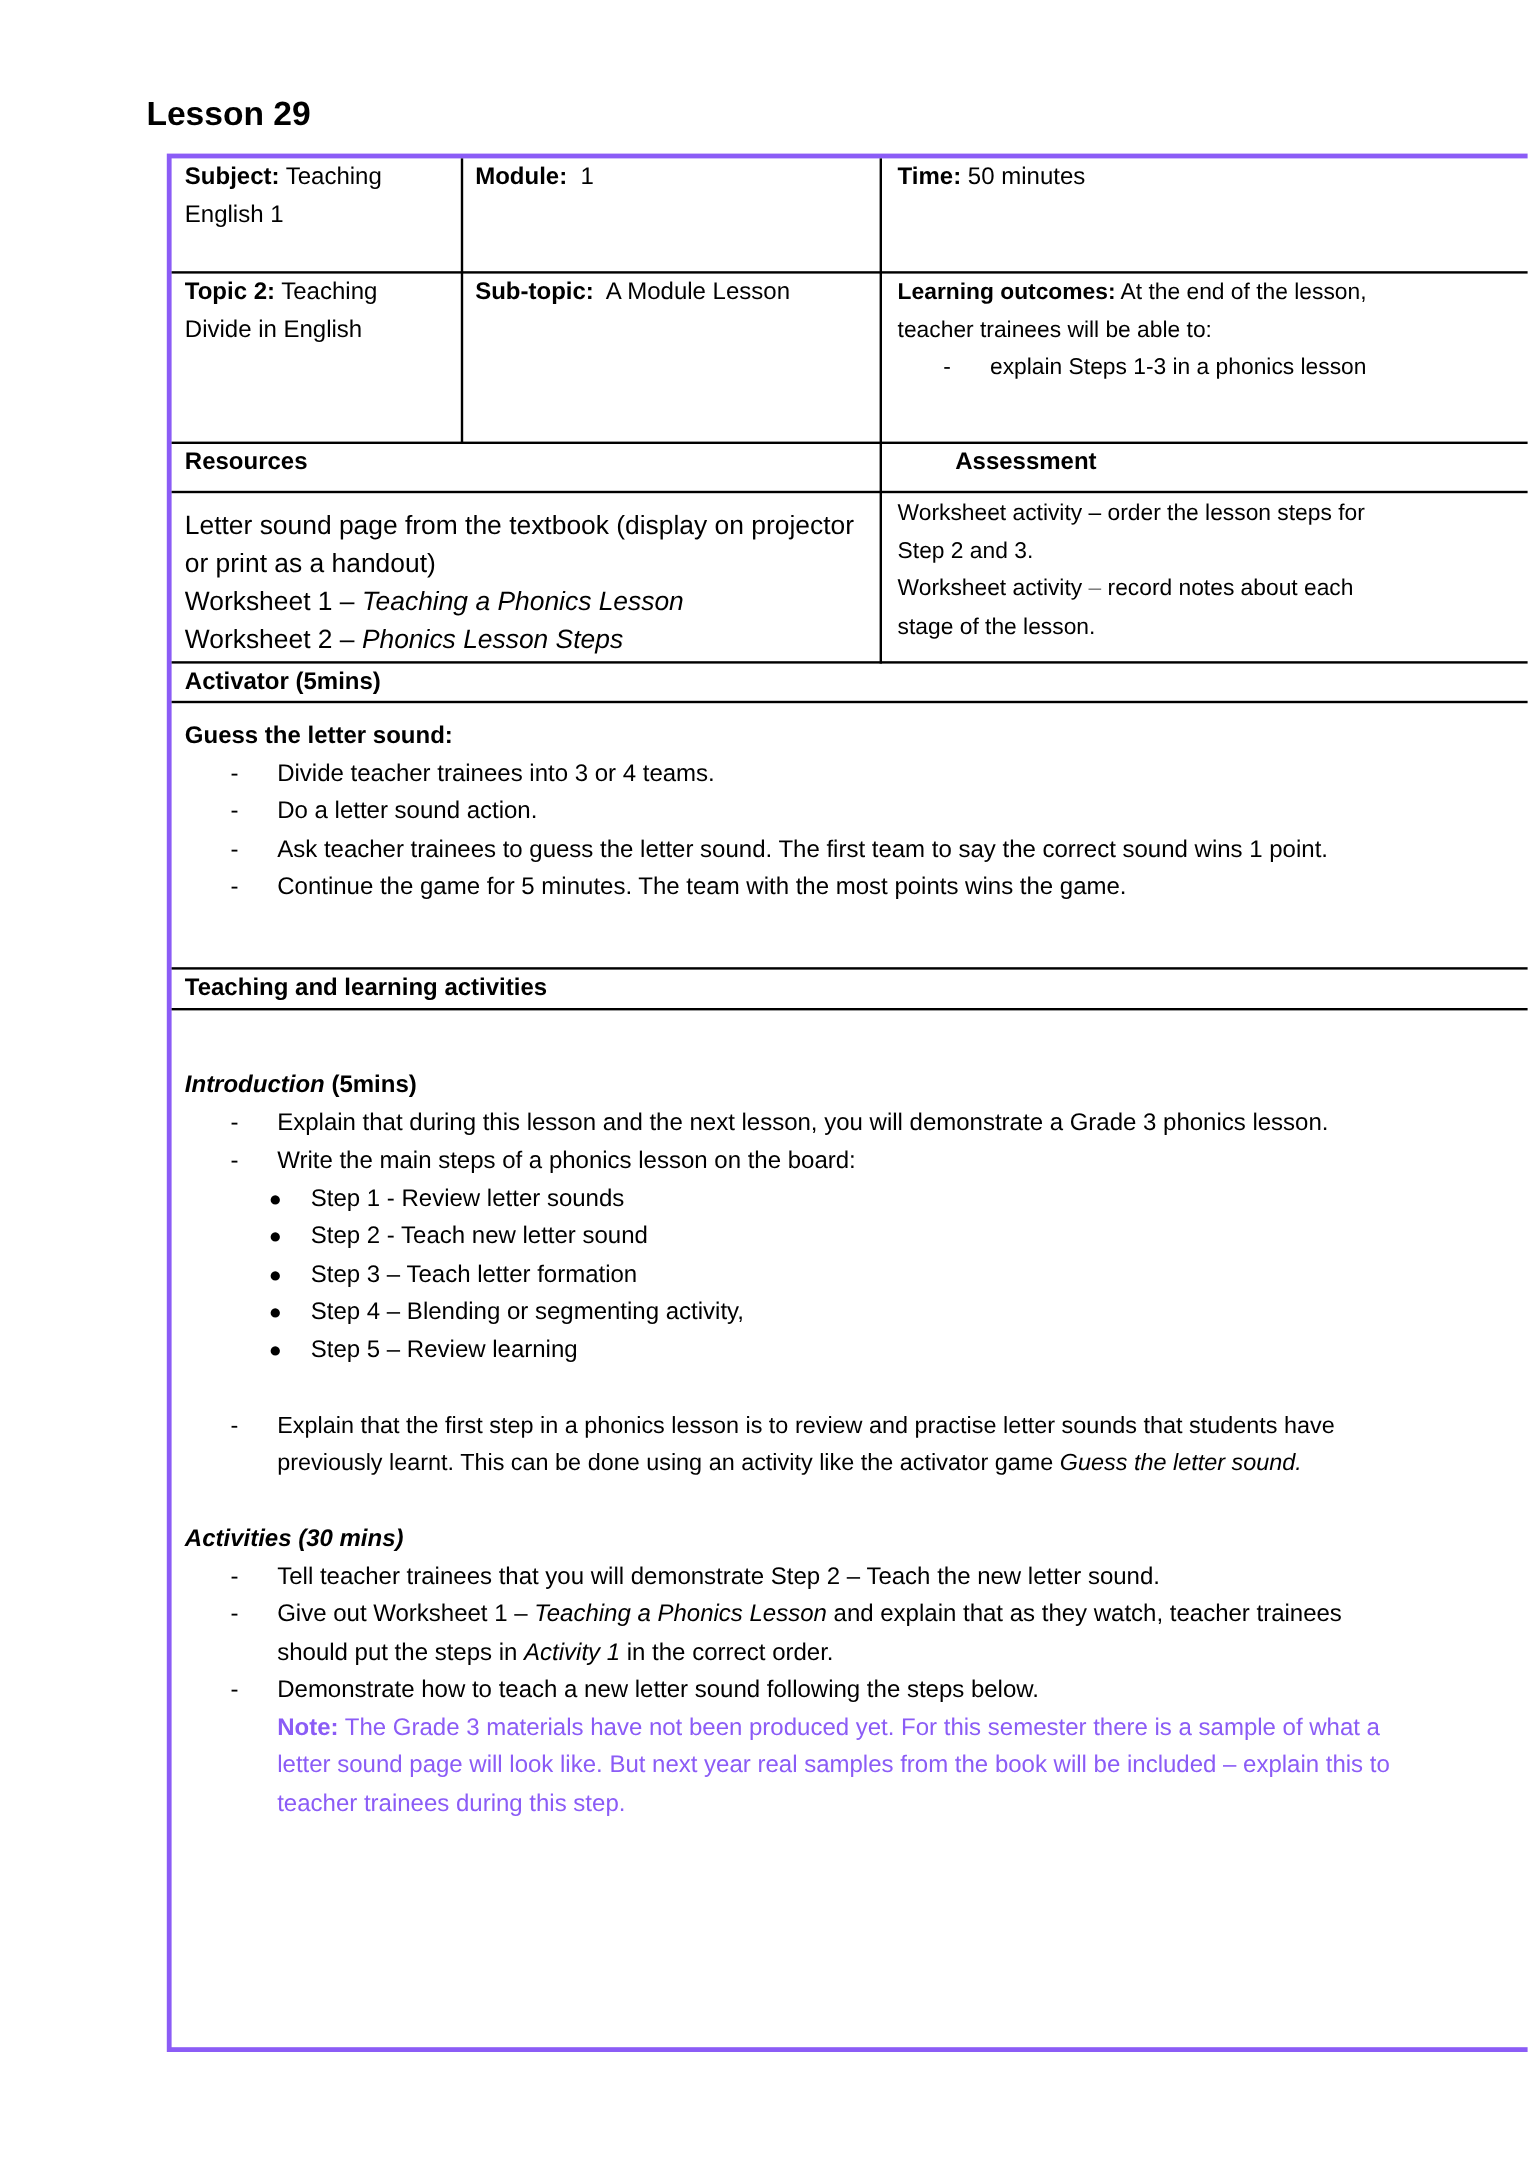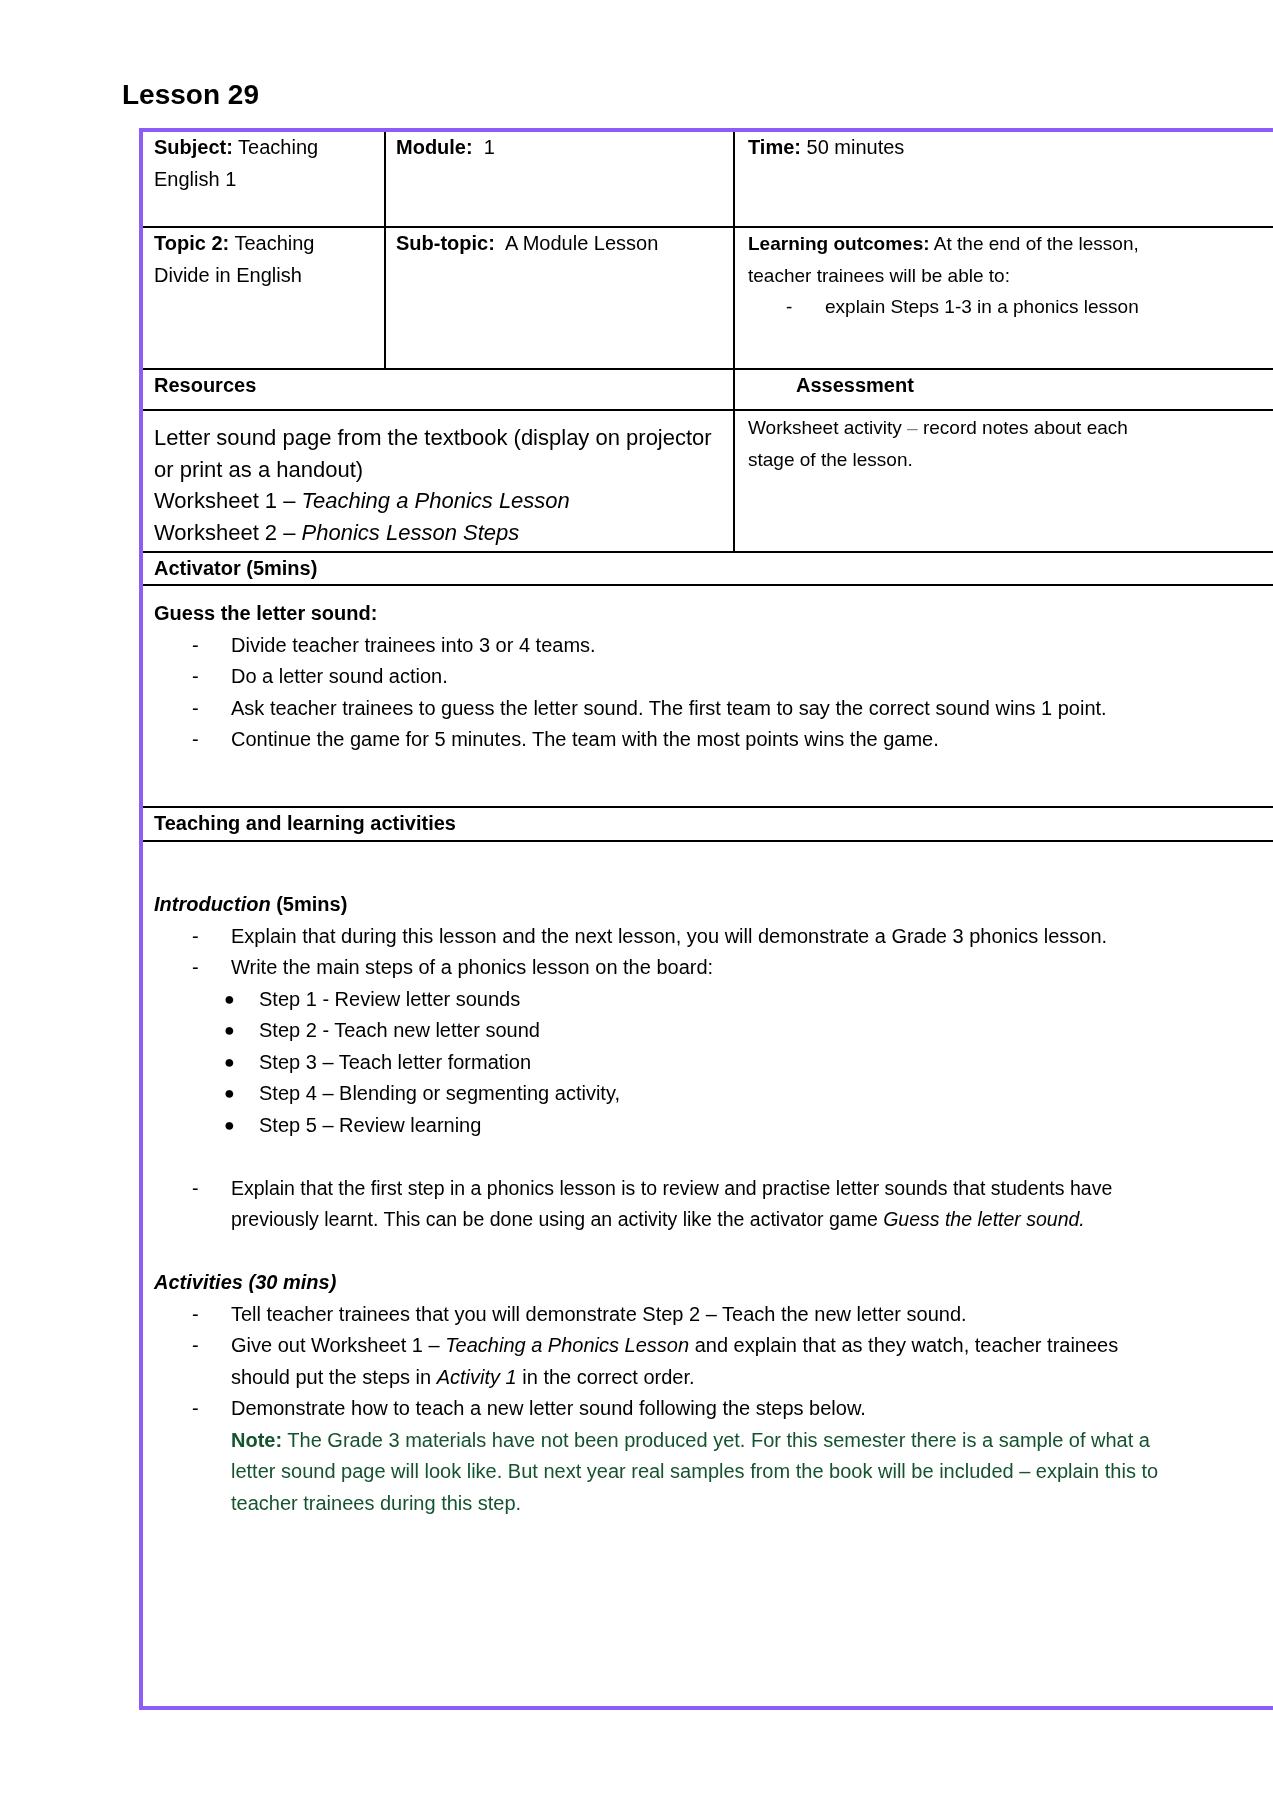--- a/index.html
+++ b/index.html
@@ -15,21 +15,21 @@
   .tbl {
     position: absolute; left: 139px; top: 128px; width: 1196px; height: 1582px;
     border: 4px solid #8b5cf6; box-sizing: border-box;
   }
   .hline { position: absolute; left: 0; right: 0; height: 0; border-top: 2px solid #000; }
   .vline { position: absolute; width: 0; border-left: 2px solid #000; }
   .cell { position: absolute; line-height: 31.5px; }
   .b { font-weight: bold; }
   .i { font-style: italic; }
   .gray { color: #808080; }
-  .red { color: #14532d; }
+  .red { color: #8b5cf6; }
   .dash-item { position: relative; padding-left: 77px; }
   .dash-item .dash { position: absolute; left: 38px; top: 0; }
   .bullet-item { position: relative; padding-left: 105px; }
   .bullet-item .dot { position: absolute; left: 70px; top: 0; font-size: 18px; }
   .lo-item { position: relative; padding-left: 77px; }
   .lo-item .dash { position: absolute; left: 38px; }
   .spacer { height: 31.5px; }
 </style>
 </head>
 <body>
@@ -74,20 +74,21 @@
 
   <div class="cell b" style="left:11px; top:238px;">Resources</div>
   <div class="cell b" style="left:605px; top:238px;margin-left:48px;">Assessment</div>
 
   <div class="cell" style="left:11px; top:290px; width:560px; font-size:22px;">
     <div>Letter sound page from the textbook (display on projector or print as a handout)</div>
     <div><span>Worksheet 1 – </span><span class="i">Teaching a Phonics Lesson</span></div>
     <div><span>Worksheet 2 – </span><span class="i">Phonics Lesson Steps</span></div>
   </div>
   <div class="cell" style="left:605px; top:280px; width:420px; font-size:19px;">
+    <div>Worksheet activity – order the lesson steps for Step 2 and 3.</div>
     <div><span>Worksheet activity </span><span class="gray">–</span><span> record notes about each stage of the lesson.</span></div>
   </div>
 
   <div class="cell b" style="left:11px; top:421px;">Activator (5mins)</div>
   <div class="cell" style="left:11px; top:466px; width:1000px;">
     <div class="b">Guess the letter sound:</div>
     <div class="dash-item"><span class="dash">-</span><span>Divide teacher trainees into 3 or 4 teams.</span></div>
     <div class="dash-item"><span class="dash">-</span><span>Do a letter sound action.</span></div>
     <div class="dash-item"><span class="dash">-</span><span>Ask teacher trainees to guess the letter sound. The first team to say the correct sound wins 1 point.</span></div>
     <div class="dash-item"><span class="dash">-</span><span>Continue the game for 5 minutes. The team with the most points wins the game.</span></div>

